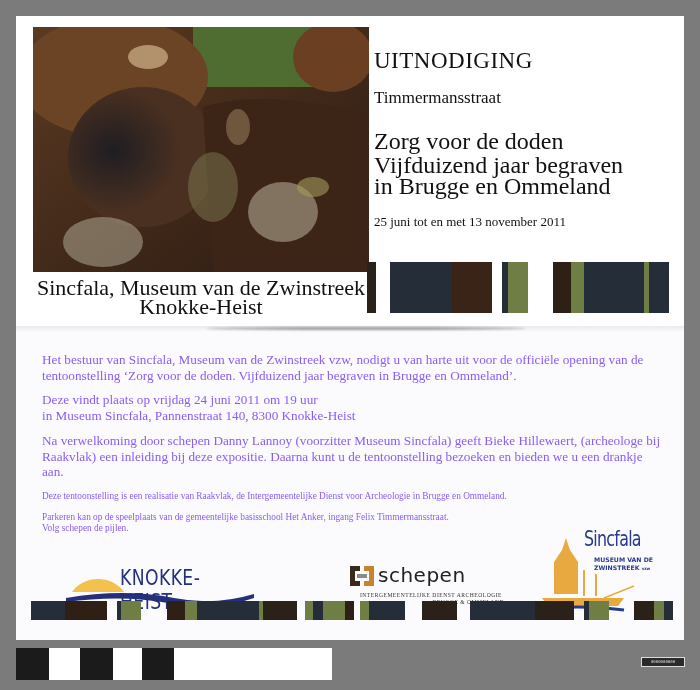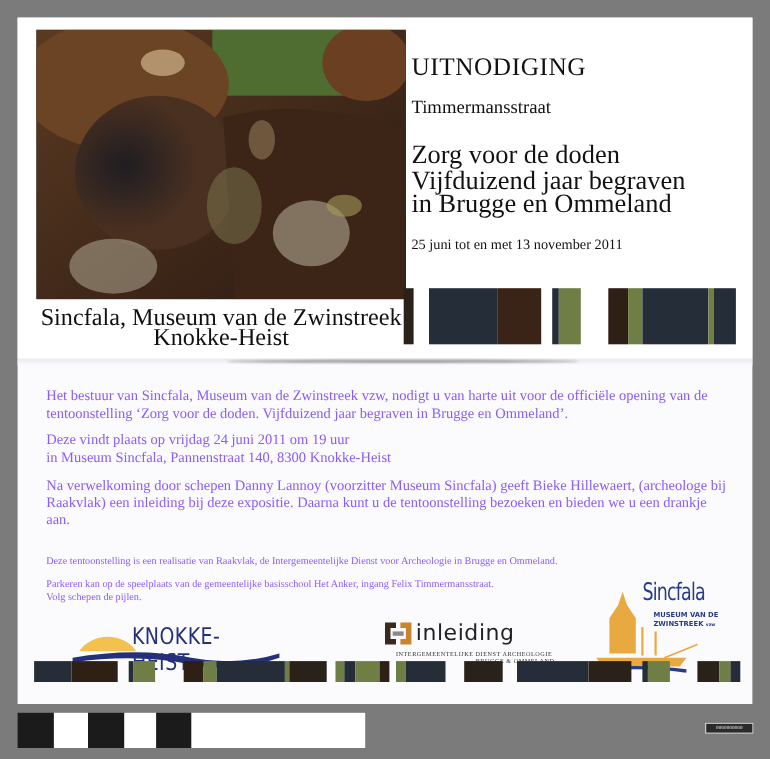--- a/index.html
+++ b/index.html
@@ -59,21 +59,21 @@
     }
 
     .body-text {
       position: absolute; left: 26px; top: 336px; width: 620px;
       font-size: 13.2px; line-height: 15.5px; color: #8b5cf6;
     }
     .p1 { margin: 0; }
     .p2 { margin-top: 9px; }
     .p3 { margin-top: 10px; }
     .small { font-size: 9.3px; line-height: 11px; }
-    .p4 { margin-top: 26px; }
+    .p4 { margin-top: 11px; }
     .p5 { margin-top: 10px; }
 
     .logo-kh { position: absolute; left: 48px; top: 546px; width: 200px; height: 50px; }
     .kh-text {
       position: absolute; left: 56px; top: 4px;
       font-family: "DejaVu Sans", sans-serif; font-weight: 400;
       font-size: 21px; letter-spacing: 0.5px; color: #24307a;
       transform: scaleX(0.82); transform-origin: left;
     }
     .logo-rv { position: absolute; left: 330px; top: 548px; width: 170px; height: 48px; }
@@ -201,21 +201,21 @@
     </svg>
     <div class="kh-text">KNOKKE-HEIST</div>
   </div>
 
   <div class="logo-rv">
     <svg width="30" height="24" style="position:absolute;left:2px;top:0;">
       <path d="M2,2 H12 V7 H7 V17 H12 V22 H2 Z" fill="#3a2a1e"></path>
       <path d="M16,2 H26 V22 H16 V17 H21 V7 H16 Z" fill="#c8832f"></path>
       <rect x="9" y="10" width="10" height="4" fill="#8a8a8a"></rect>
     </svg>
-    <div class="rv-word">inleiding</div>
+    <div class="rv-word">schepen</div>
     <div class="rv-sub">Intergemeentelijke dienst archeologie</div>
     <div class="rv-sub rv-sub2" style="top:34px;">Brugge &amp; Ommeland</div>
   </div>
 
   <div class="logo-sf">
     <svg width="130" height="90" style="position:absolute;left:0;top:0;">
       <path d="M20,70 L20,38 L28,26 L32,14 L36,26 L44,38 L44,70 Z" fill="#e8a940"></path>
       <path d="M8,74 L90,74 L84,82 L14,82 Z" fill="#e8a940"></path>
       <path d="M50,46 L50,72 M62,50 L62,72" stroke="#e8a940" stroke-width="2"></path>
       <path d="M70,74 L100,62" stroke="#e8a940" stroke-width="1.5"></path>

